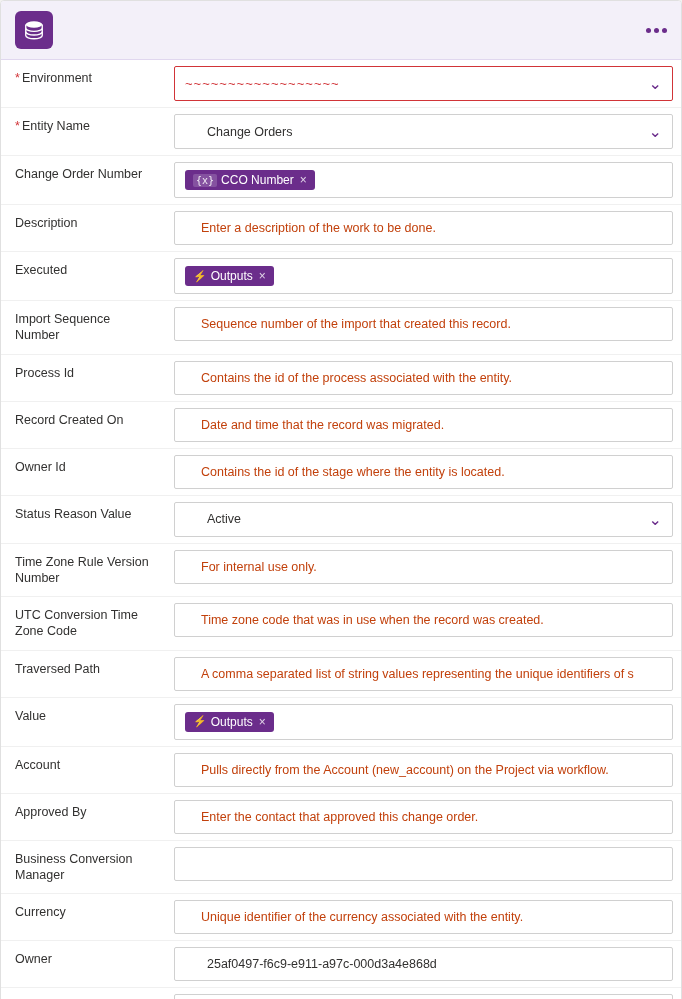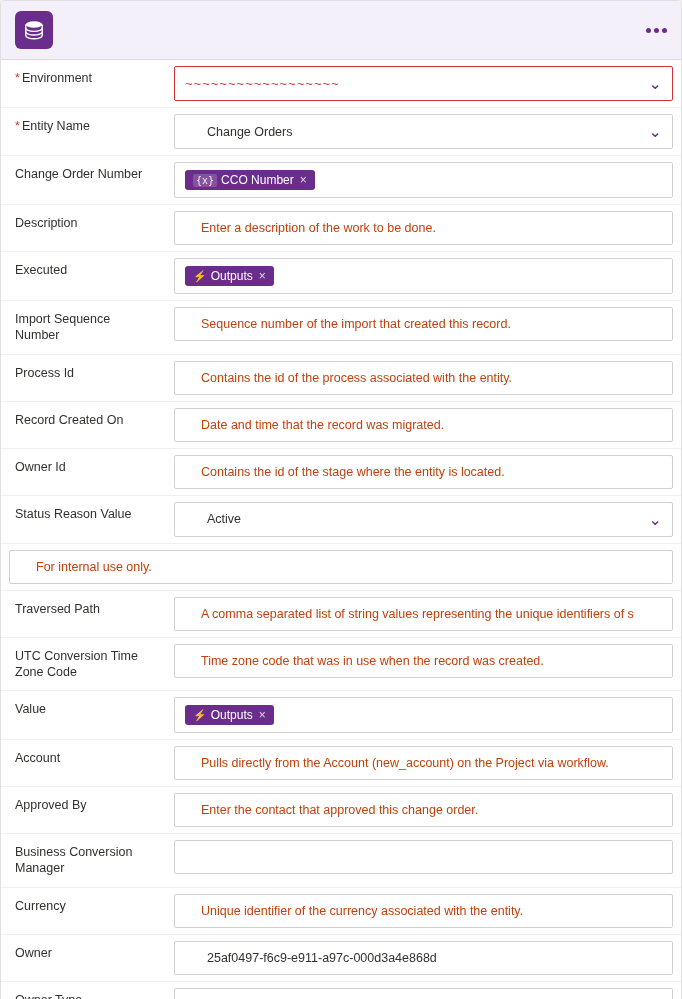--- a/index.html
+++ b/index.html
@@ -268,43 +268,46 @@
           <span>Status Reason Value</span>
         </div>
         <div class="form-field">
           <div class="input-box with-dropdown">
             <span class="value-text">Active</span>
             <span class="dropdown-arrow">⌄</span>
           </div>
         </div>
       </div>
       <div class="form-row">
+        <div class="form-label">
+          <span>Time Zone Rule Version Number</span>
+        </div>
         <div class="form-field">
           <div class="input-box">
             <span class="placeholder-text">For internal use only.</span>
           </div>
         </div>
       </div>
       <div class="form-row">
         <div class="form-label">
+          <span>UTC Conversion Time Zone Code</span>
+        </div>
+        <div class="form-field">
+          <div class="input-box">
+            <span class="placeholder-text">Time zone code that was in use when the record was created.</span>
+          </div>
+        </div>
+      </div>
+      <div class="form-row">
+        <div class="form-label">
           <span>Traversed Path</span>
         </div>
         <div class="form-field">
           <div class="input-box">
             <span class="placeholder-text">A comma separated list of string values representing the unique identifiers of s</span>
-          </div>
-        </div>
-      </div>
-      <div class="form-row">
-        <div class="form-label">
-          <span>UTC Conversion Time Zone Code</span>
-        </div>
-        <div class="form-field">
-          <div class="input-box">
-            <span class="placeholder-text">Time zone code that was in use when the record was created.</span>
           </div>
         </div>
       </div>
       <div class="form-row">
         <div class="form-label">
           <span>Value</span>
         </div>
         <div class="form-field">
           <div class="input-box">
             <span class="token">

